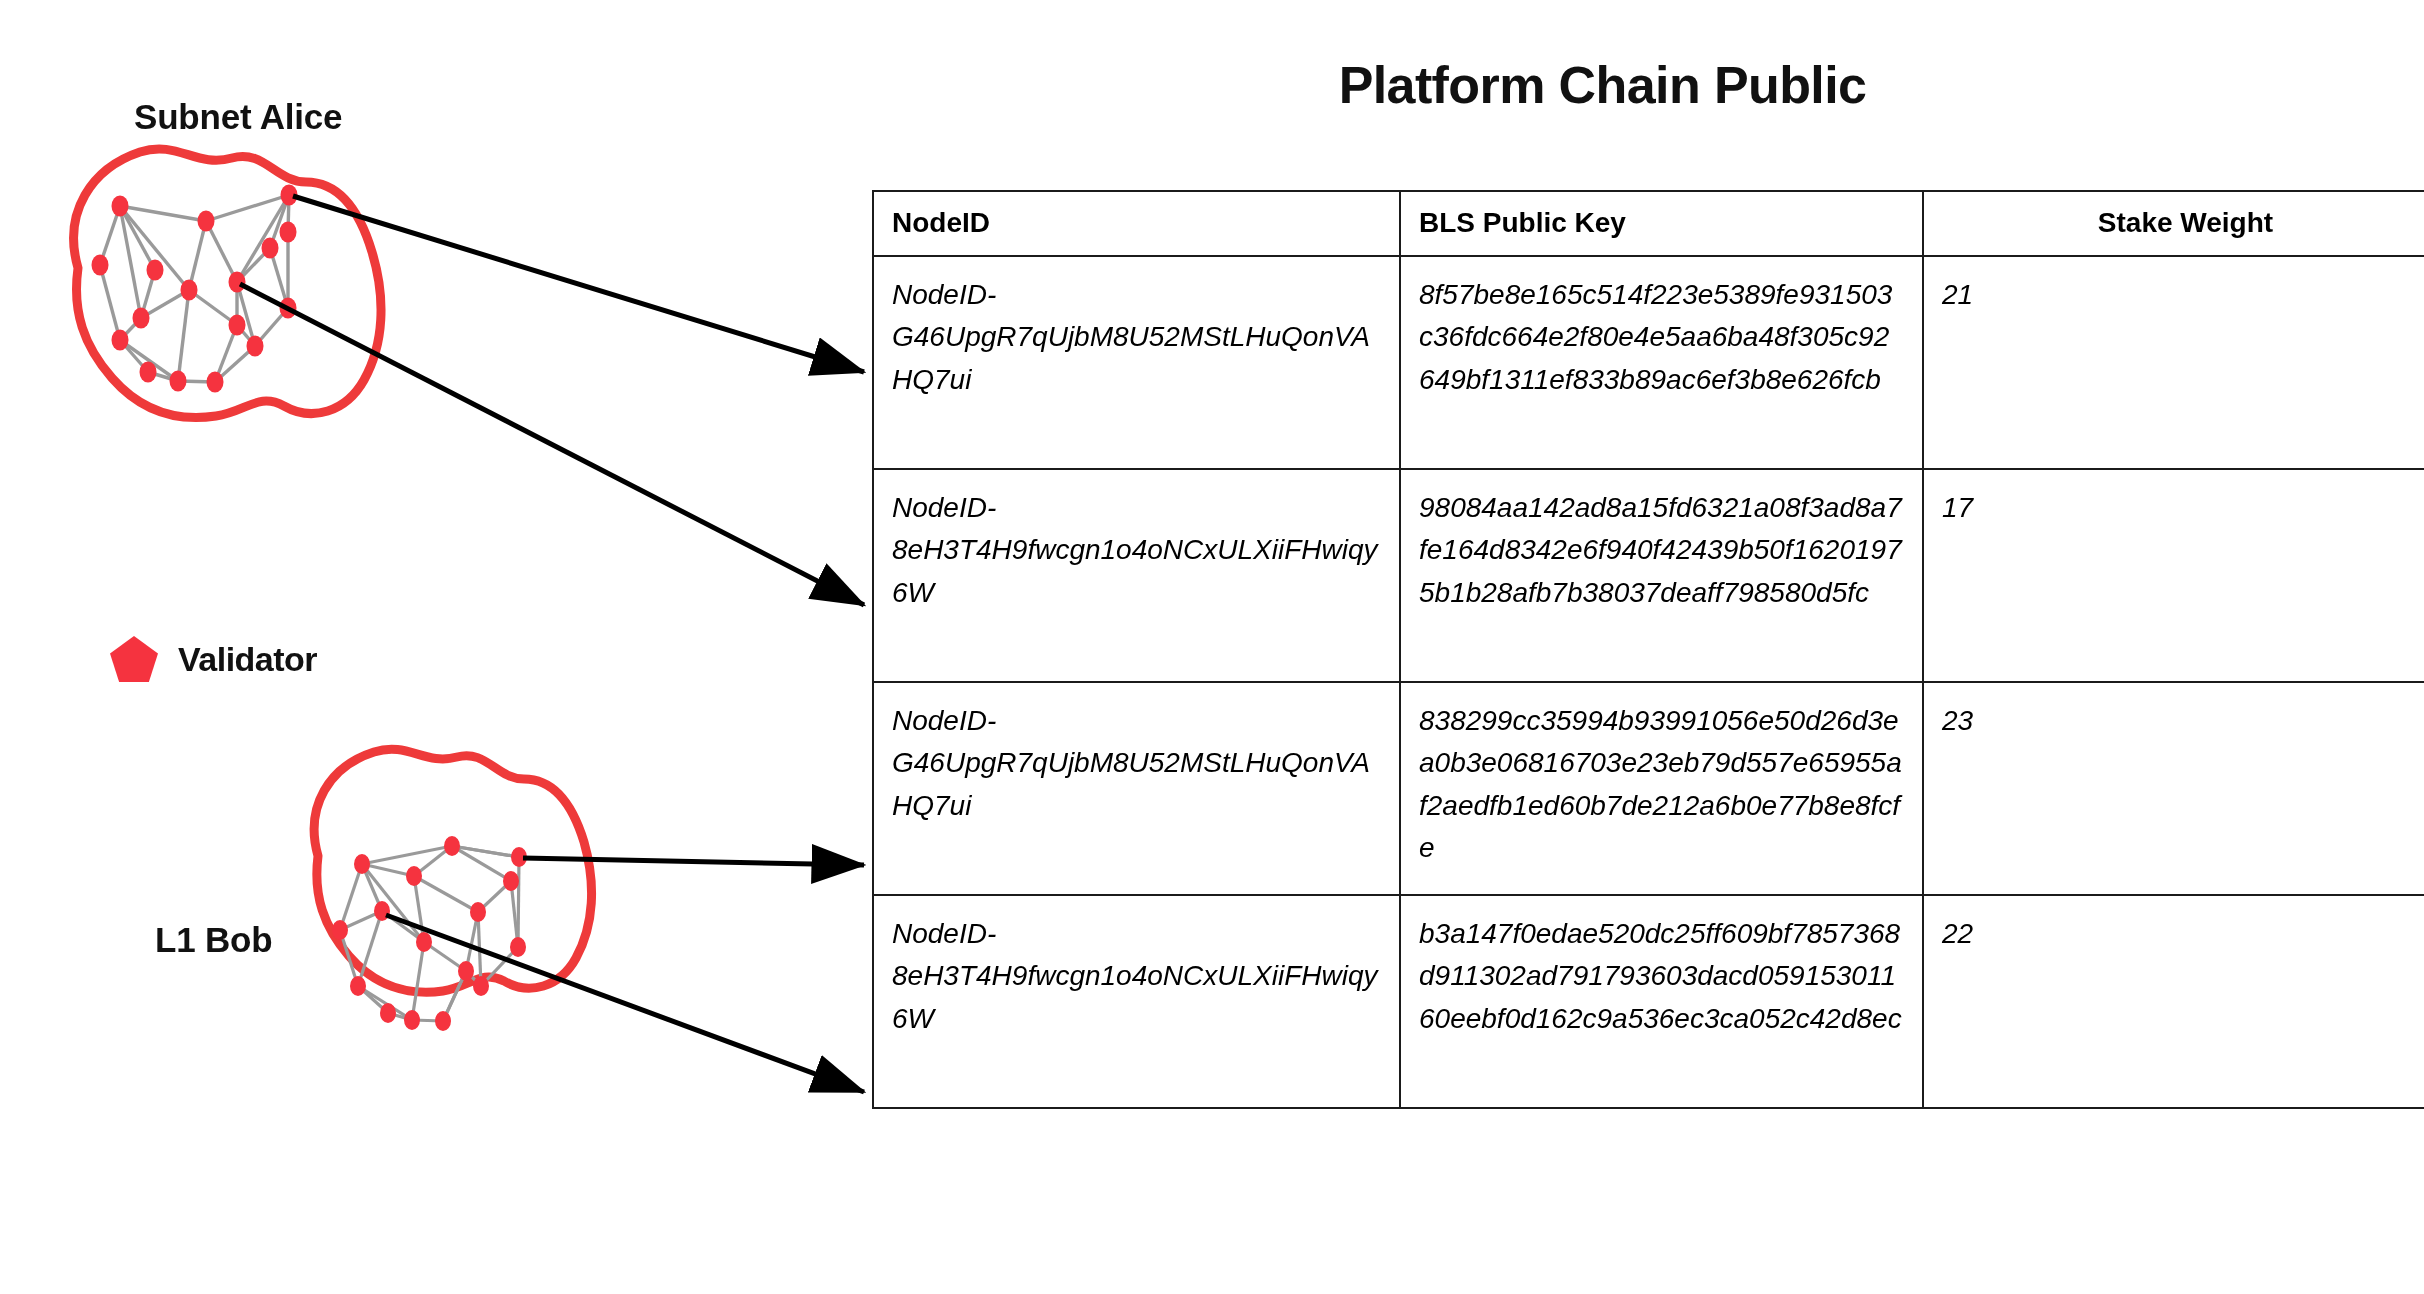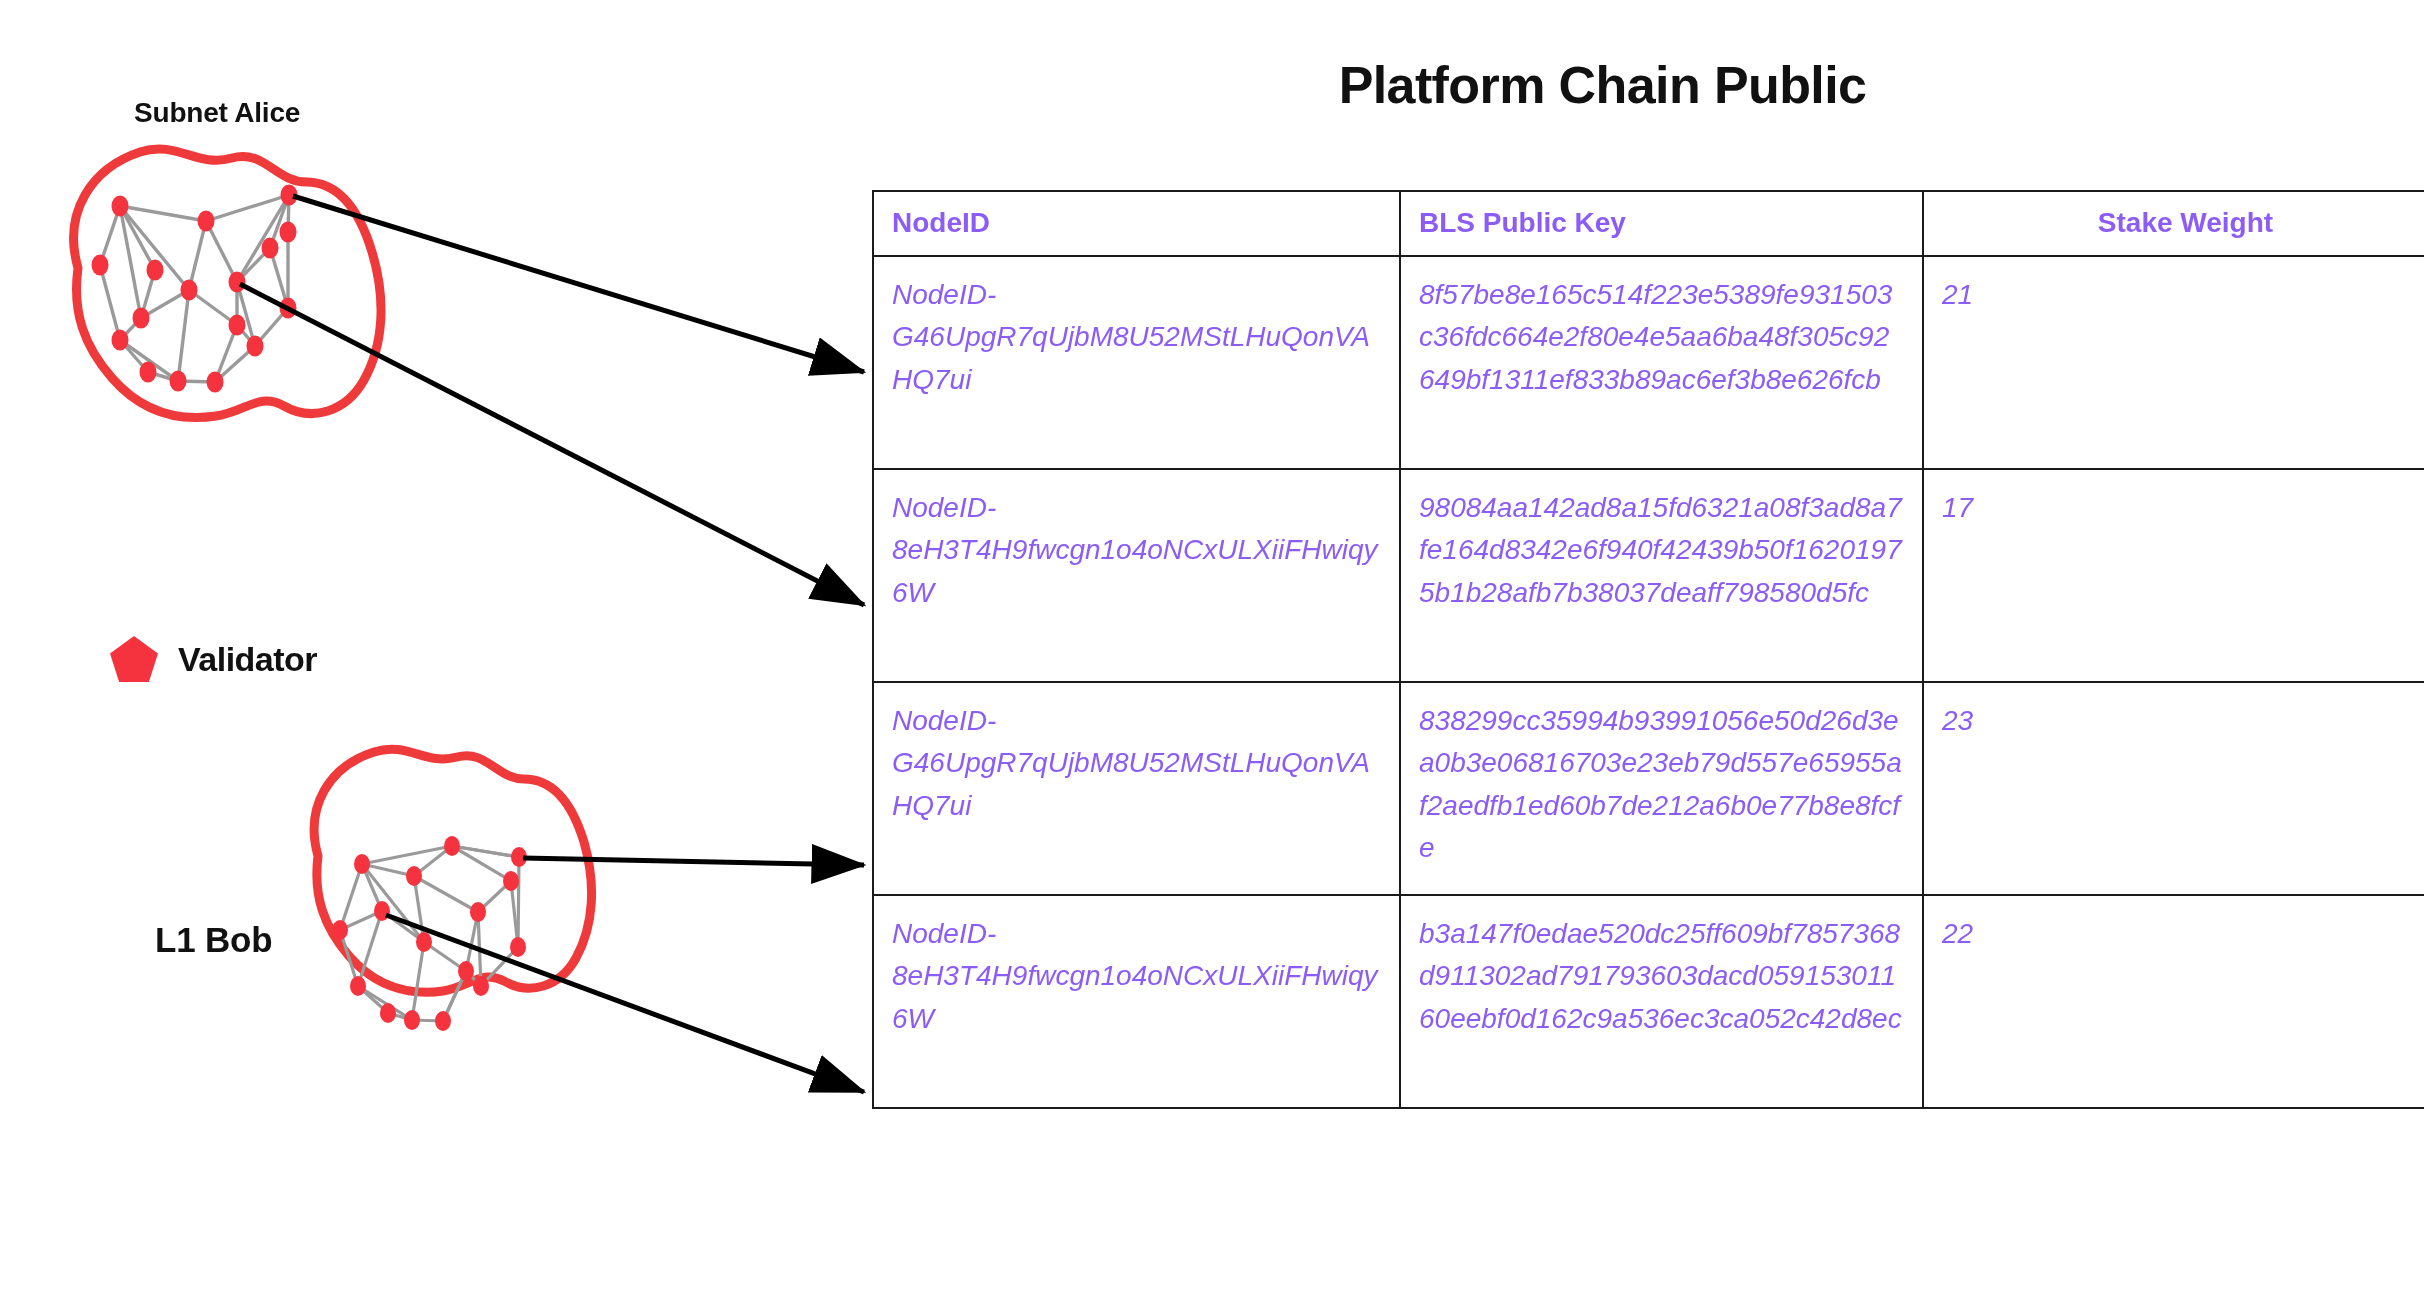--- a/index.html
+++ b/index.html
@@ -32,21 +32,21 @@
   .net-label {
     position: absolute;
     font-weight: bold;
     color: #111111;
     white-space: nowrap;
     letter-spacing: -0.2px;
   }
   #label-subnet-alice {
     left: 134px;
     top: 97px;
-    font-size: 28px;
+    font-size: 35px;
   }
   #label-l1-bob {
     left: 155px;
     top: 920px;
     font-size: 35px;
   }
 
   
   #legend {
     position: absolute;
@@ -91,21 +91,21 @@
     border-collapse: collapse;
     table-layout: fixed;
   }
   #ledger-table th,
   #ledger-table td {
     border: 2px solid #1b1b1b;
     vertical-align: top;
     padding: 17px 18px 14px 18px;
     font-size: 28px;
     line-height: 1.52;
-    color: #8b5cf6;
+    color: #000000;
     word-break: break-word;
     overflow-wrap: anywhere;
   }
   #ledger-table th {
     font-weight: bold;
     height: 38px;
     vertical-align: middle;
     padding-top: 10px;
     padding-bottom: 10px;
   }

